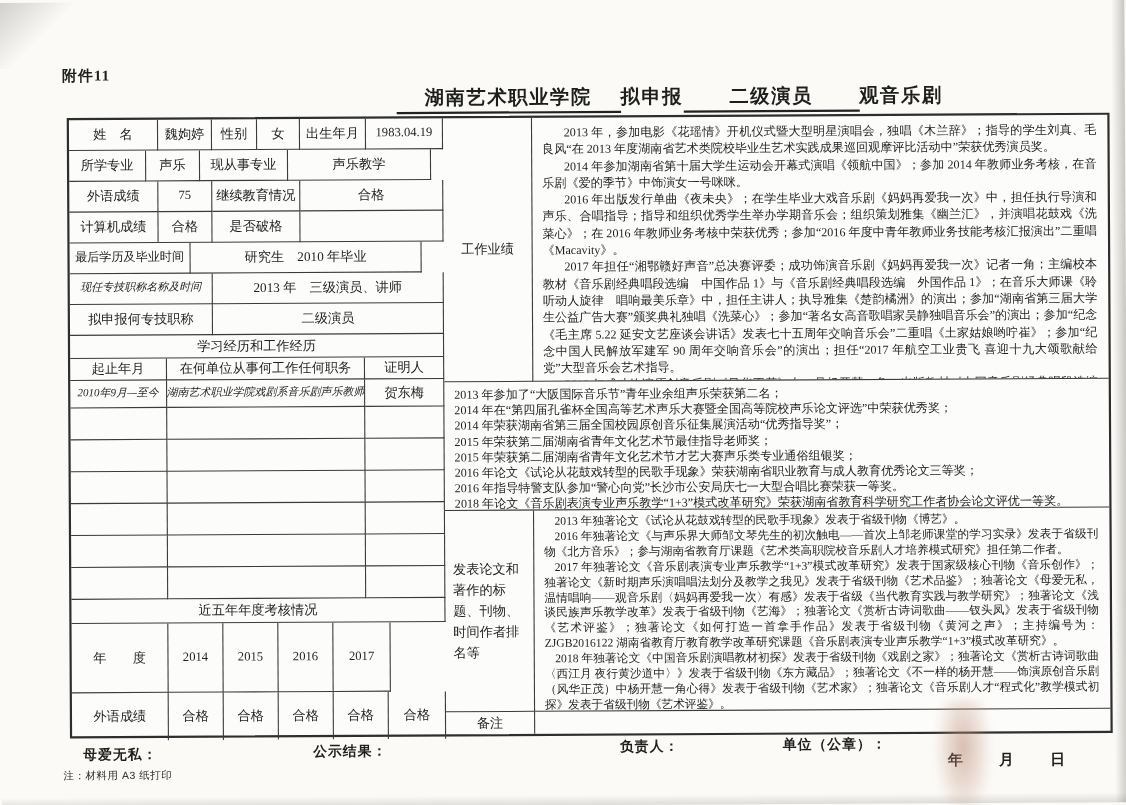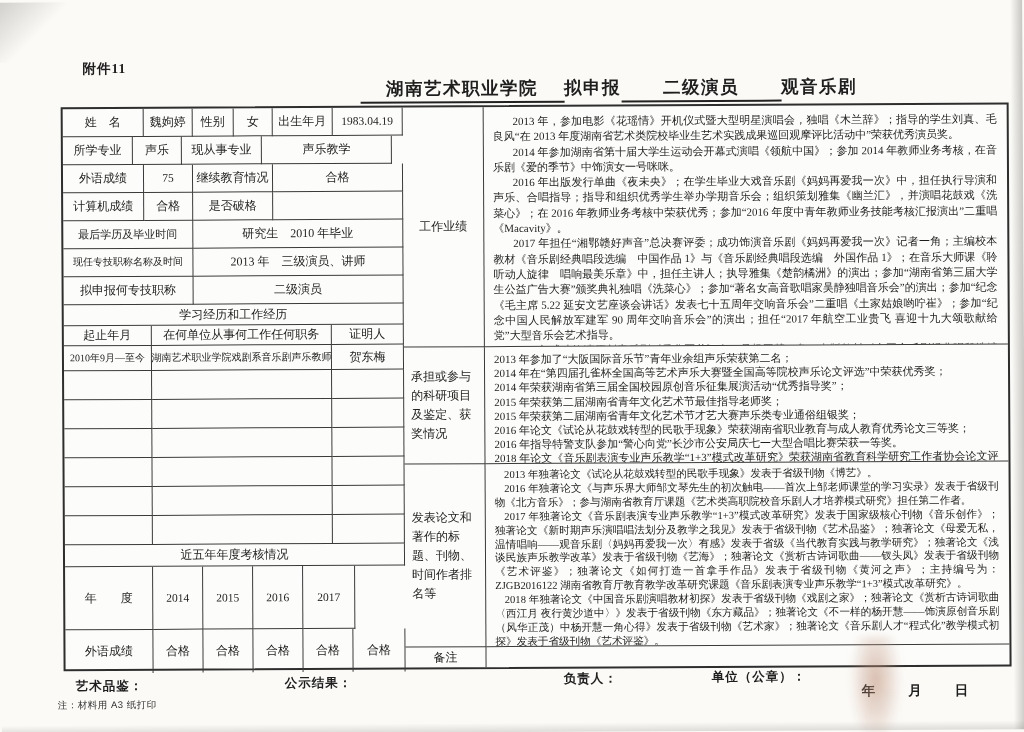--- a/index.html
+++ b/index.html
@@ -17,39 +17,39 @@
   .corner-tl { position:absolute; left:0; top:0; width:70px; height:60px;
     background: linear-gradient(135deg, rgba(110,108,102,.30), rgba(110,108,102,0) 55%); }
   .edge-right { position:absolute; right:0; top:0; width:12px; height:100%;
     background: linear-gradient(to right, rgba(0,0,0,0), rgba(118,114,106,.38)); }
   .edge-bottom { position:absolute; left:0; bottom:0; width:100%; height:9px;
     background: linear-gradient(to bottom, rgba(0,0,0,0), rgba(118,114,106,.22)); }
   .smudge { position:absolute; left:848px; top:638px; width:52px; height:110px;
     background: radial-gradient(ellipse at 50% 40%, rgba(186,138,114,.55), rgba(186,138,114,0) 72%);
     filter: blur(3px); }
 
-  .attachment { position:absolute; left:58px; top:58px; font-size:13.5px; font-weight:bold; letter-spacing:1px;margin-left:26px; }
+  .attachment { position:absolute; left:58px; top:58px; font-size:13.5px; font-weight:bold; letter-spacing:1px; }
 
   .title-row { position:absolute; left:200px; top:76px; width:820px; text-align:center;
     font-size:17.5px; font-weight:bold; letter-spacing:1.5px; white-space:nowrap; }
   .title-row .u { border-bottom:2px solid #222; padding:0 26px 3px; }
   .title-row .blank { padding:0 42px 3px; }
 
   
   .sheet { position:absolute; left:62px; top:105px; width:948px; height:564px;
     border:2px solid #2e2e2e; display:flex; background:rgba(255,255,255,.4); }
   .lpanel { width:340px; display:flex; flex-direction:column; }
   .rpanel { flex:1; display:flex; flex-direction:column; }
 
   .row { display:flex; flex-shrink:0; }
   .c { border-right:1px solid #3b3b3b; border-bottom:1px solid #3b3b3b;
     display:flex; align-items:center; justify-content:center; text-align:center;
     font-size:12px; padding:1px 2px; overflow:hidden; line-height:1.25; }
   .c.small { font-size:11px; }
-  .c.tiny  { font-size:10px; white-space:nowrap; }
+  .c.tiny  { font-size:10px; white-space:nowrap;font-style:italic; }
   .c.num   { font-size:11.5px; font-family:"Liberation Serif","DejaVu Serif",serif; }
 
   
   .rrow { display:flex; flex-shrink:0; }
   .rlabel { width:81px; border-right:1px solid #3b3b3b; border-bottom:1px solid #3b3b3b;
     display:flex; align-items:center; justify-content:center; font-size:12px;
     padding:0 7px; text-align:left; line-height:19px; }
   .rlabel.center { text-align:center; }
   .rcontent { flex:1; border-bottom:1px solid #3b3b3b; padding:7px 10px 3px 9px;
     font-size:11px; line-height:15.3px; text-align:justify; overflow:hidden; }
@@ -111,21 +111,21 @@
       </div>
 
       <div class="row" style="height:28px">
         <div class="c" style="width:81px">计算机成绩</div>
         <div class="c" style="width:49px">合格</div>
         <div class="c" style="width:80px">是否破格</div>
         <div class="c" style="width:130px"></div>
       </div>
 
       <div class="row" style="height:28px">
-        <div class="c small" style="width:130px">最后学历及毕业时间</div>
+        <div class="c small" style="width:110px">最后学历及毕业时间</div>
         <div class="c" style="width:210px">研究生　2010 年毕业</div>
       </div>
 
       <div class="row" style="height:28px">
         <div class="c tiny" style="width:130px">现任专技职称名称及时间</div>
         <div class="c" style="width:210px">2013 年　三级演员、讲师</div>
       </div>
 
       <div class="row" style="height:28px">
         <div class="c" style="width:130px">拟申报何专技职称</div>
@@ -209,21 +209,20 @@
         <div class="rcontent">
           <div class="para">2013 年，参加电影《花瑶情》开机仪式暨大型明星演唱会，独唱《木兰辞》；指导的学生刘真、毛良风“在 2013 年度湖南省艺术类院校毕业生艺术实践成果巡回观摩评比活动中”荣获优秀演员奖。</div>
           <div class="para">2014 年参加湖南省第十届大学生运动会开幕式演唱《领航中国》；参加 2014 年教师业务考核，在音乐剧《爱的季节》中饰演女一号咪咪。</div>
           <div class="para">2016 年出版发行单曲《夜未央》；在学生毕业大戏音乐剧《妈妈再爱我一次》中，担任执行导演和声乐、合唱指导；指导和组织优秀学生举办学期音乐会；组织策划雅集《幽兰汇》，并演唱花鼓戏《洗菜心》；在 2016 年教师业务考核中荣获优秀；参加“2016 年度中青年教师业务技能考核汇报演出”二重唱《Macavity》。</div>
           <div class="para">2017 年担任“湘鄂赣好声音”总决赛评委；成功饰演音乐剧《妈妈再爱我一次》记者一角；主编校本教材《音乐剧经典唱段选编　中国作品 1》与《音乐剧经典唱段选编　外国作品 1》；在音乐大师课《聆听动人旋律　唱响最美乐章》中，担任主讲人；执导雅集《楚韵橘洲》的演出；参加“湖南省第三届大学生公益广告大赛”颁奖典礼独唱《洗菜心》；参加“著名女高音歌唱家吴静独唱音乐会”的演出；参加“纪念《毛主席 5.22 延安文艺座谈会讲话》发表七十五周年交响音乐会”二重唱《土家姑娘哟咛崔》；参加“纪念中国人民解放军建军 90 周年交响音乐会”的演出；担任“2017 年航空工业贵飞 喜迎十九大颂歌献给党”大型音乐会艺术指导。</div>
           <div class="para">2018 年成功饰演原创音乐剧《风华正茂》女一号杨开慧一角；出版教材《中国音乐剧经典唱段选编（一）》。</div>
         </div>
       </div>
 
       <div class="rrow" style="height:117px">
-        <div class="rlabel">承担或参与的科研项目及鉴定、获奖情况</div>
         <div class="rcontent research">
           <div class="line">2013 年参加了“大阪国际音乐节”青年业余组声乐荣获第二名；</div>
           <div class="line">2014 年在“第四届孔雀杯全国高等艺术声乐大赛暨全国高等院校声乐论文评选”中荣获优秀奖；</div>
           <div class="line">2014 年荣获湖南省第三届全国校园原创音乐征集展演活动“优秀指导奖”；</div>
           <div class="line">2015 年荣获第二届湖南省青年文化艺术节最佳指导老师奖；</div>
           <div class="line">2015 年荣获第二届湖南省青年文化艺术节才艺大赛声乐类专业通俗组银奖；</div>
           <div class="line">2016 年论文《试论从花鼓戏转型的民歌手现象》荣获湖南省职业教育与成人教育优秀论文三等奖；</div>
           <div class="line">2016 年指导特警支队参加“警心向党”长沙市公安局庆七一大型合唱比赛荣获一等奖。</div>
           <div class="line">2018 年论文《音乐剧表演专业声乐教学“1+3”模式改革研究》荣获湖南省教育科学研究工作者协会论文评优一等奖。</div>
         </div>
@@ -240,21 +239,21 @@
       </div>
 
       <div class="rrow" style="height:24px; flex:1">
         <div class="rlabel center nb">备注</div>
         <div class="rcontent nb"></div>
       </div>
 
     </div>
   </div>
 
-  <div class="footer-label f-time">艺术品鉴：</div>
+  <div class="footer-label f-time">母爱无私：</div>
   <div class="footer-label f-result">公示结果：</div>
   <div class="footer-label f-resp">负责人：</div>
   <div class="footer-label f-unit">单位（公章）：</div>
   <div class="footer-label f-date">年　　月　　日</div>
   <div class="f-note">注：材料用 A3 纸打印</div>
 
   <div class="smudge"></div>
   <div class="edge-right"></div>
   <div class="edge-bottom"></div>
 </div>

